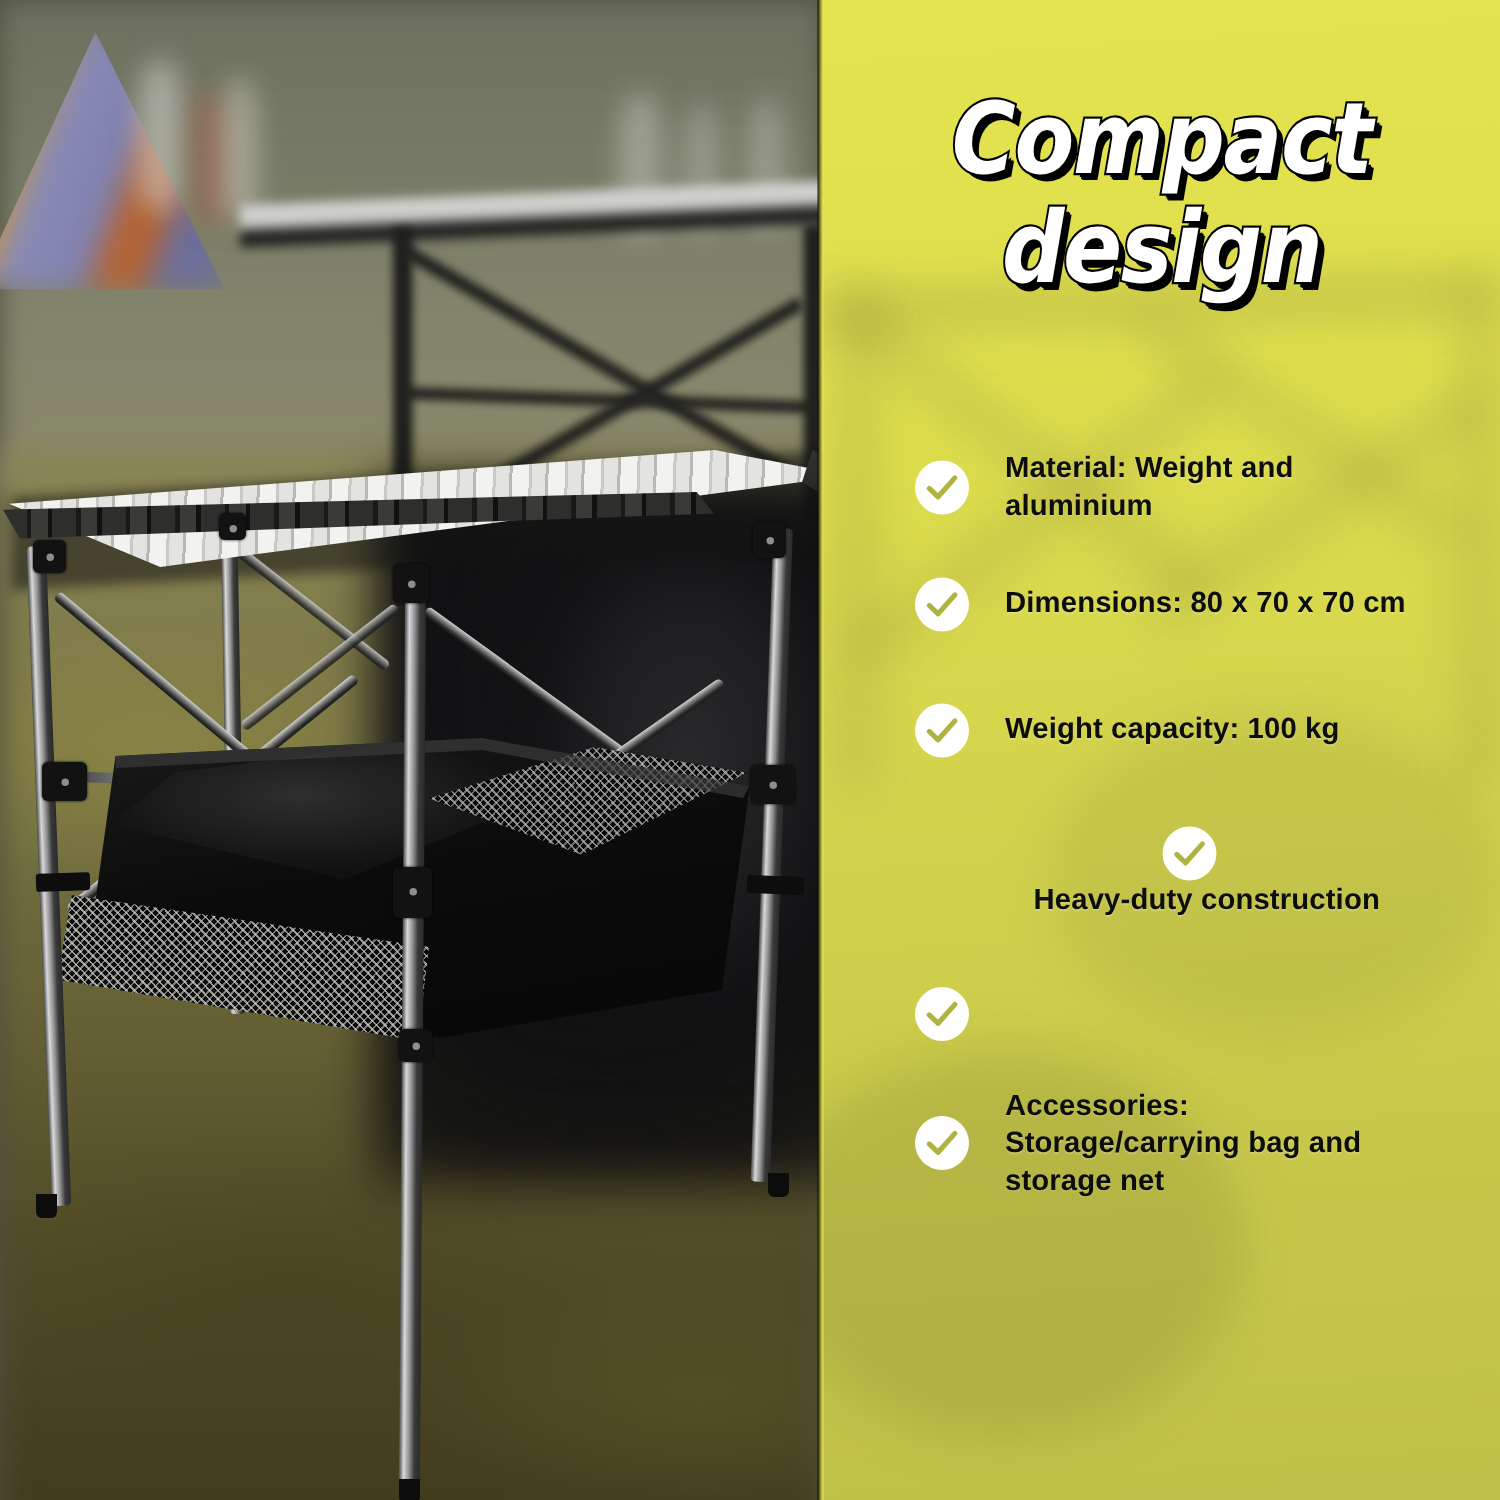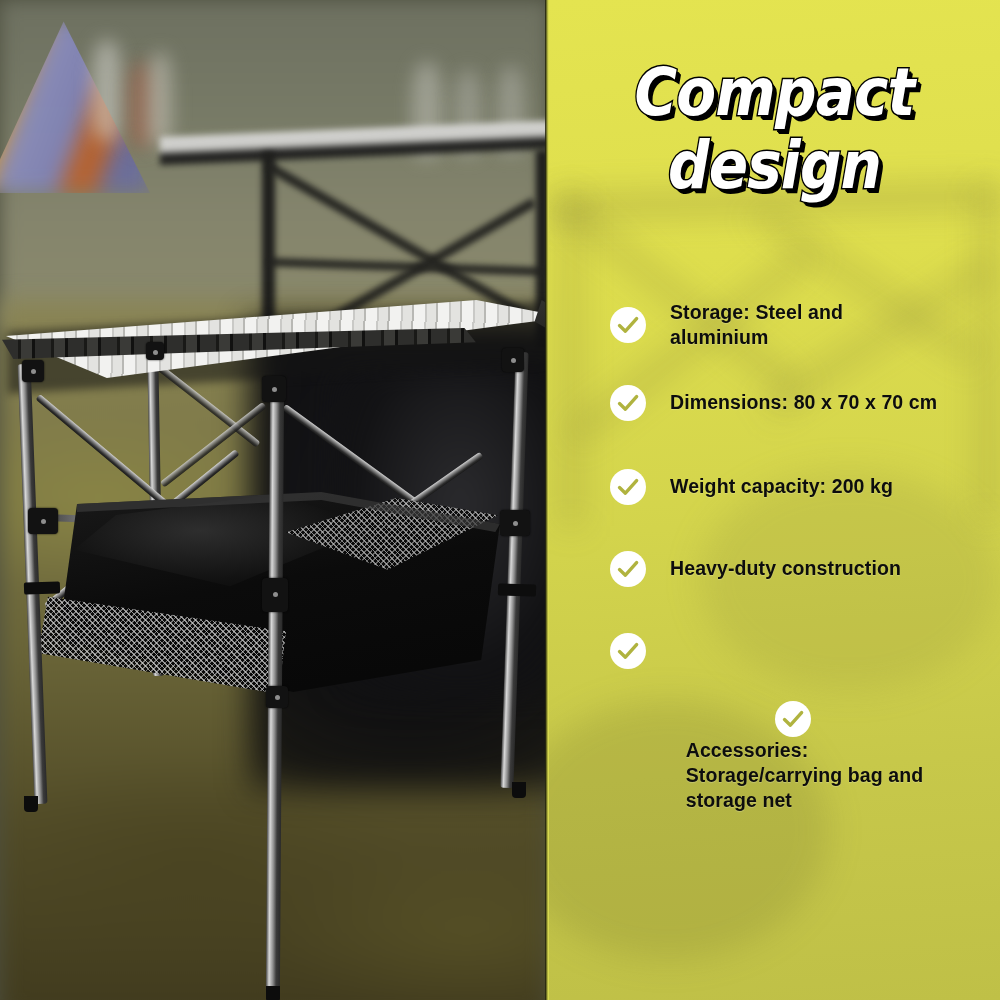--- a/index.html
+++ b/index.html
@@ -276,23 +276,23 @@
     font-weight:700; font-size:19.5px; line-height:1.28;
     color:#0d0d0d; letter-spacing:.1px;
     white-space:pre-line;
     text-shadow:0 1px 1px rgba(255,255,255,.22);
   }
 
   
   #row-0 { margin-bottom:34px; }
   #row-1 { margin-bottom:46px; }
   #row-2 { margin-bottom:44px; }
-  #row-3 { margin-bottom:44px; }
+  #row-3 { margin-bottom:44px;flex-direction:column; }
   #row-4 { margin-bottom:30px; }
-  #row-5 { margin-bottom:0;flex-direction:column; }
+  #row-5 { margin-bottom:0; }
 </style>
 </head>
 <body>
 
 <div id="poster">
 
   <div id="photo-panel">
 
     <div class="bg-sky"></div>
     <div class="bg-grass"></div>
@@ -395,42 +395,42 @@
 
     <div id="feature-list">
 
       <div class="feature-row" id="row-0">
         <span class="check-icon">
           <svg viewBox="0 0 38 38" xmlns="http://www.w3.org/2000/svg">
             <circle cx="19" cy="19" r="18" fill="#ffffff"></circle>
             <path d="M10.5 19.6 L16.4 25.2 L27.6 12.6" fill="none" stroke="#b0b33f" stroke-width="3.4" stroke-linecap="round" stroke-linejoin="round"></path>
           </svg>
         </span>
-        <span class="feature-text">Storage: Steel and
+        <span class="feature-text">Material: Weight and
 aluminium</span>
       </div>
 
       <div class="feature-row" id="row-1">
         <span class="check-icon">
           <svg viewBox="0 0 38 38" xmlns="http://www.w3.org/2000/svg">
             <circle cx="19" cy="19" r="18" fill="#ffffff"></circle>
             <path d="M10.5 19.6 L16.4 25.2 L27.6 12.6" fill="none" stroke="#b0b33f" stroke-width="3.4" stroke-linecap="round" stroke-linejoin="round"></path>
           </svg>
         </span>
         <span class="feature-text">Dimensions: 80 x 70 x 70 cm</span>
       </div>
 
       <div class="feature-row" id="row-2">
         <span class="check-icon">
           <svg viewBox="0 0 38 38" xmlns="http://www.w3.org/2000/svg">
             <circle cx="19" cy="19" r="18" fill="#ffffff"></circle>
             <path d="M10.5 19.6 L16.4 25.2 L27.6 12.6" fill="none" stroke="#b0b33f" stroke-width="3.4" stroke-linecap="round" stroke-linejoin="round"></path>
           </svg>
         </span>
-        <span class="feature-text">Weight capacity: 200 kg</span>
+        <span class="feature-text">Weight capacity: 100 kg</span>
       </div>
 
       <div class="feature-row" id="row-3">
         <span class="check-icon">
           <svg viewBox="0 0 38 38" xmlns="http://www.w3.org/2000/svg">
             <circle cx="19" cy="19" r="18" fill="#ffffff"></circle>
             <path d="M10.5 19.6 L16.4 25.2 L27.6 12.6" fill="none" stroke="#b0b33f" stroke-width="3.4" stroke-linecap="round" stroke-linejoin="round"></path>
           </svg>
         </span>
         <span class="feature-text">Heavy-duty construction</span>

